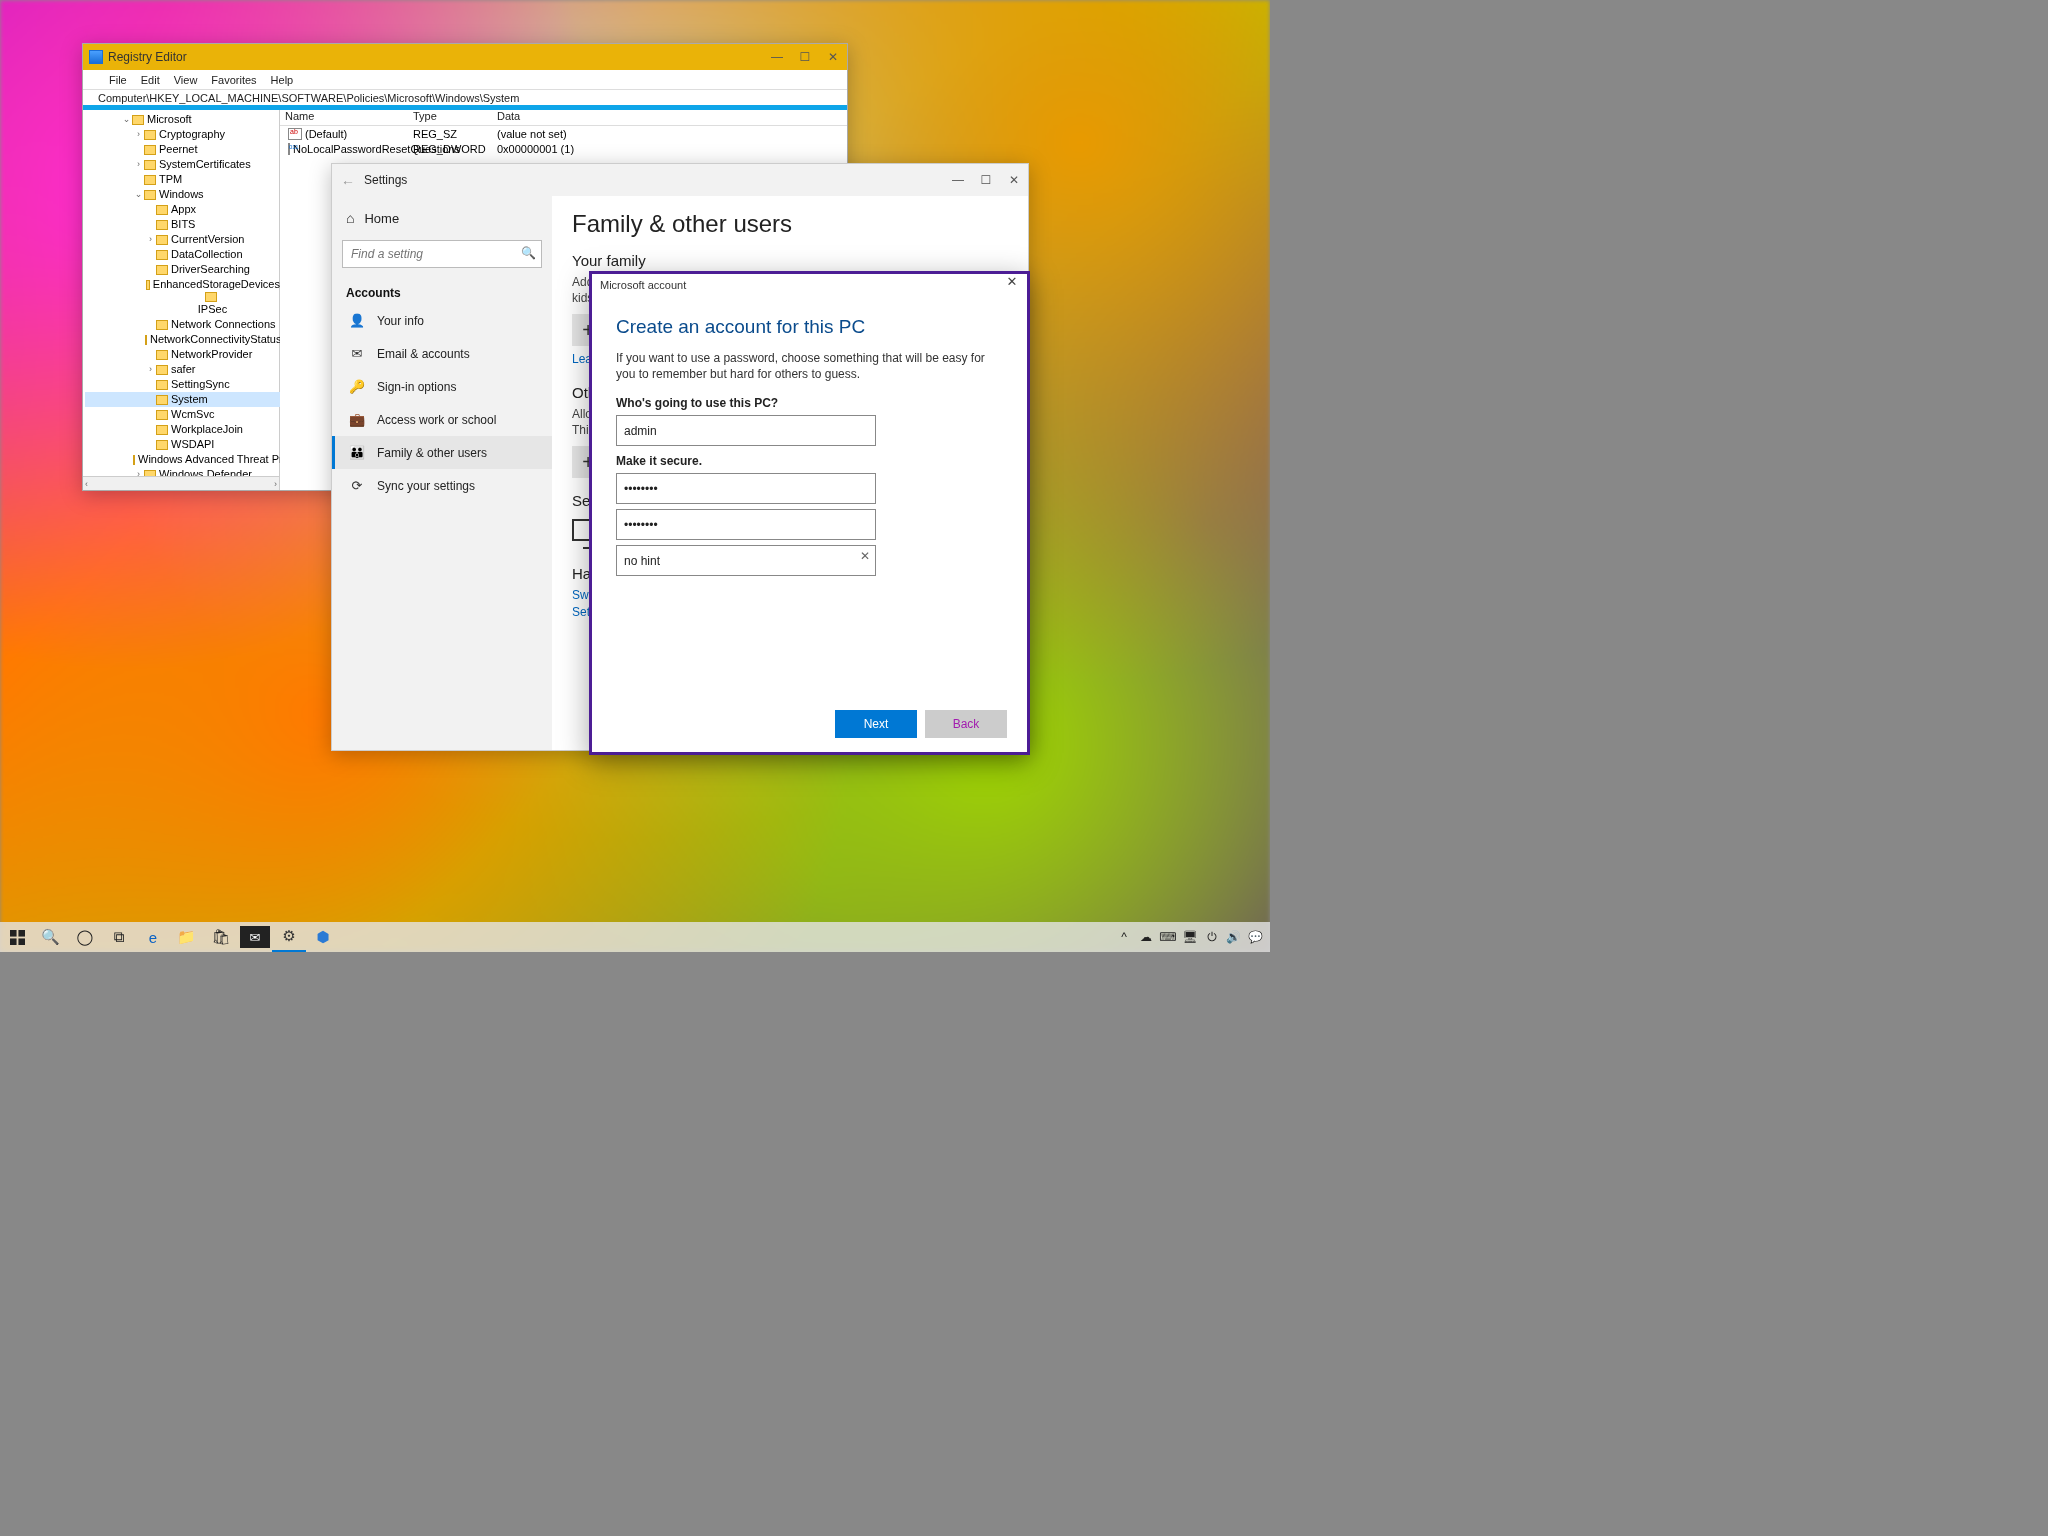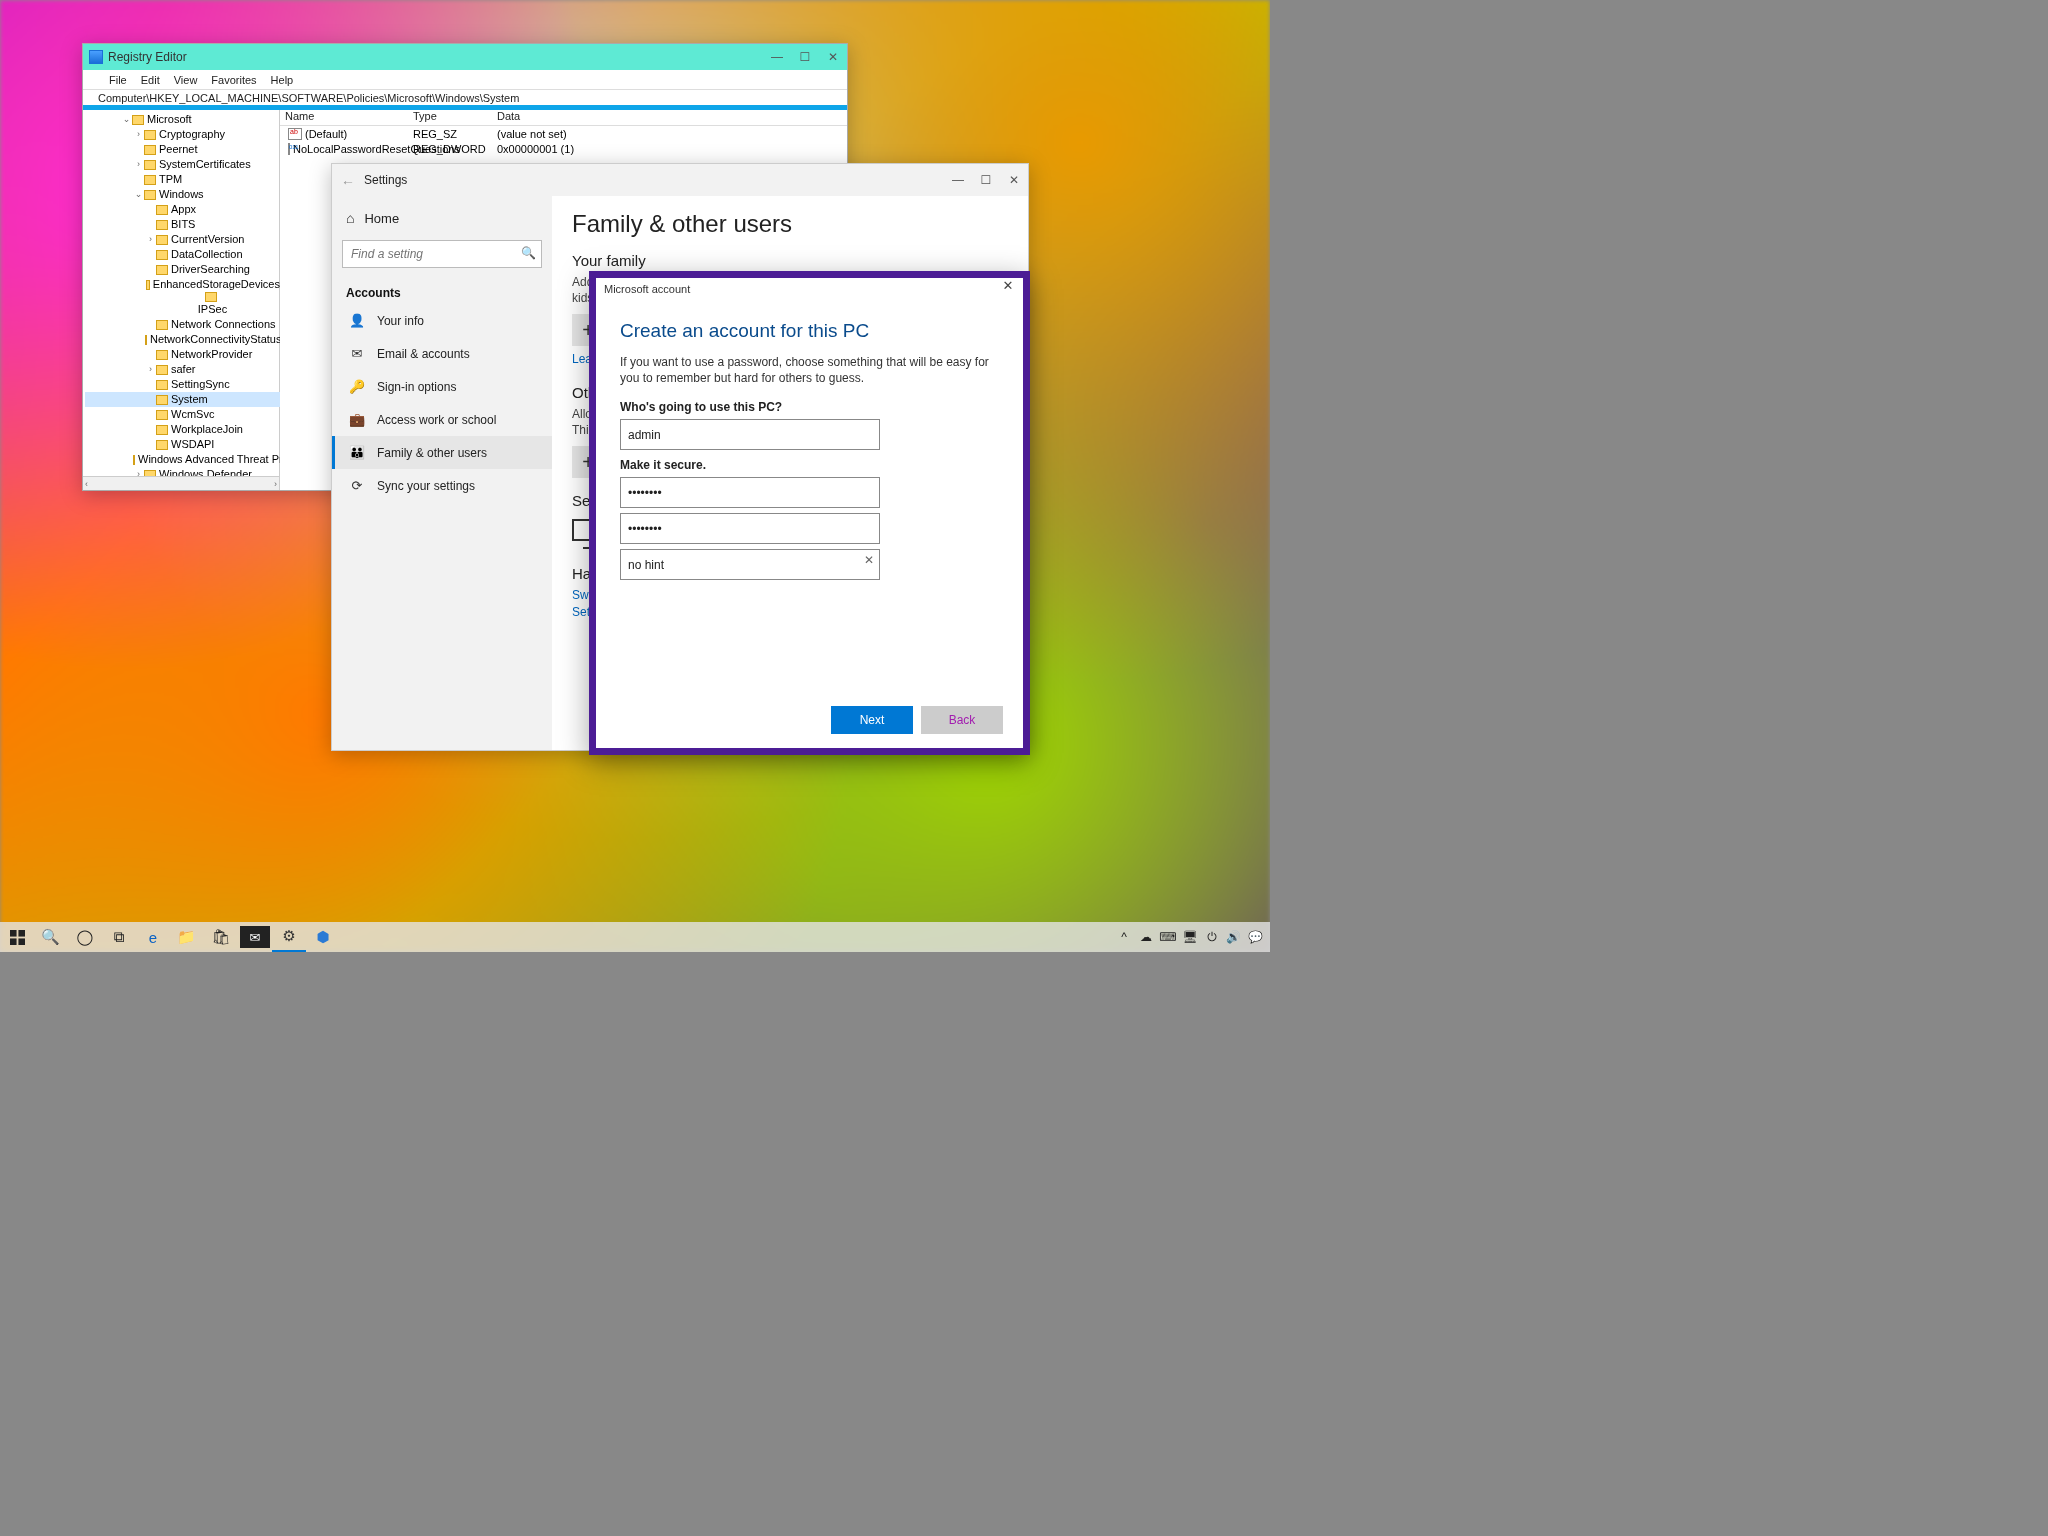--- a/index.html
+++ b/index.html
@@ -26,21 +26,21 @@
   }
 
   
   .win { position: absolute; background: #fff; box-shadow: 0 4px 20px rgba(0,0,0,.25); }
   .win-title { display:flex; align-items:center; height:26px; font-size:12px; color:#333; }
   .win-title .spacer { flex:1; }
   .win-btn { width:28px; height:24px; display:flex; align-items:center; justify-content:center; font-size:12px; color:#555;}
 
   
   .regedit { left:82px; top:43px; width:766px; height:448px; border:1px solid #aaa; display:flex; flex-direction:column; background:#fff;}
-  .regedit .win-title { padding-left:6px; background:#5eead4; }
+  .regedit .win-title { padding-left:6px; background:#eab308; }
   .regedit .icon-app { width:14px;height:14px;margin-right:5px;background:linear-gradient(#4aa0ff,#1a6fd8);border:1px solid #1a6fd8;}
   .menubar { display:flex; gap:2px; height:20px; font-size:11px; color:#222; padding:2px 20px; border-bottom:1px solid #ddd;}
   .menubar span{padding:2px 6px;}
   .pathbar { height:20px; font-size:11px; border-bottom:5px solid #0ea5e9; padding:2px 15px; color:#222;}
   .reg-body{flex:1; display:flex; min-height:0;}
   .tree{ width:197px; border-right:1px solid #ccc; overflow:auto; font-size:11px; padding:2px 0 2px 2px; line-height:15px; white-space:nowrap;}
   .tree .row{display:flex;align-items:center;}
   .tree .exp{width:11px;text-align:center;color:#666;font-size:9px;cursor:default;}
   .tree .fld{width:12px;height:10px;background:#ffd76a;border:1px solid #d4a017;margin-right:3px;}
   .tree .sel{background:#cde6ff;}
@@ -74,21 +74,21 @@
   .content{flex:1;background:#fff;padding:14px 20px 0;font-size:12px;color:#222;overflow:hidden;}
   .content h1{font-size:24px;font-weight:400;margin-bottom:14px;}
   .content h2{font-size:15px;font-weight:400;margin:10px 0 6px;}
   .content p{font-size:12px;color:#444;line-height:1.3;margin-bottom:8px;}
   .addbtn{width:32px;height:32px;background:#e5e5e5;color:#333;font-size:20px;display:flex;align-items:center;justify-content:center;margin:6px 0;}
   .link{color:#0067c0;font-size:12px;display:block;margin:3px 0;}
   .monitor{width:28px;height:22px;border:2px solid #333;margin:10px 0;position:relative;}
   .monitor::after{content:"";position:absolute;left:9px;top:22px;width:10px;height:4px;border-bottom:2px solid #333;}
 
   
-  .msacct{ position:absolute; left:589px; top:271px; width:441px; height:484px; background:#fff; border:7px solid #4c1d95; box-shadow:0 8px 28px rgba(0,0,0,.35);}
+  .msacct{ position:absolute; left:589px; top:271px; width:441px; height:484px; background:#fff; border:3px solid #4c1d95; box-shadow:0 8px 28px rgba(0,0,0,.35);}
   .msacct .dlgtitle{height:22px;display:flex;align-items:center;font-size:11px;padding-left:8px;color:#333;}
   .msacct .dlgtitle .spacer{flex:1;}
   .msacct .close{width:30px;height:22px;text-align:center;font-size:13px;color:#444;}
   .msacct .inner{padding:12px 24px 0;}
   .msacct h2{font-size:19px;font-weight:400;color:#0a4b8c;margin:8px 0 12px;}
   .msacct p{font-size:12px;color:#333;line-height:1.35;margin-bottom:14px;}
   .msacct .lbl{font-size:12px;font-weight:600;color:#222;margin:8px 0 5px;}
   .msacct input[type=text],.msacct input[type=password]{width:260px;height:31px;border:1px solid #888;font-size:12px;padding:0 7px;color:#222;margin-bottom:5px;display:block;}
   .msacct .hint{border:2px solid #0078d4;position:relative;}
   .msacct .btnrow{position:absolute;bottom:14px;right:20px;display:flex;gap:8px;}

